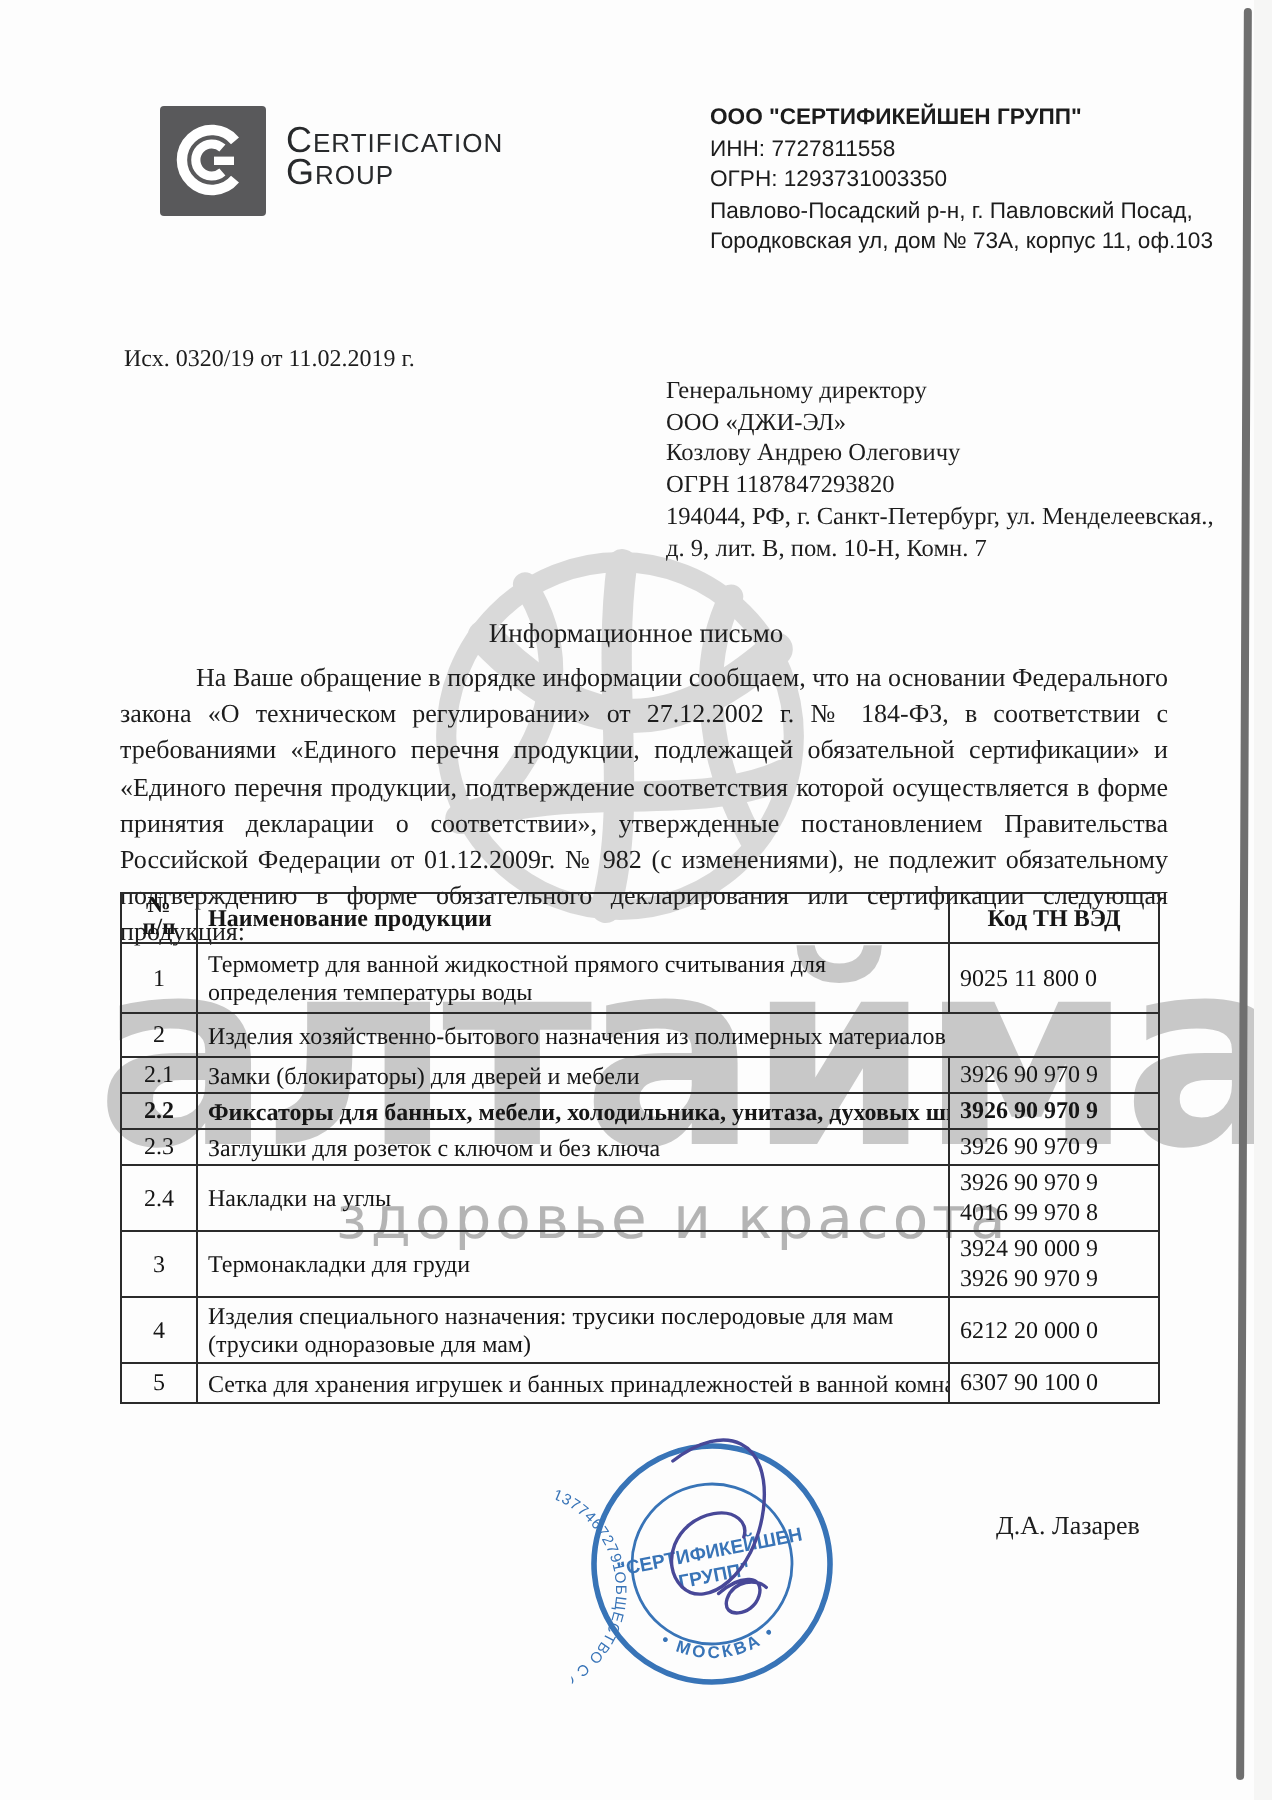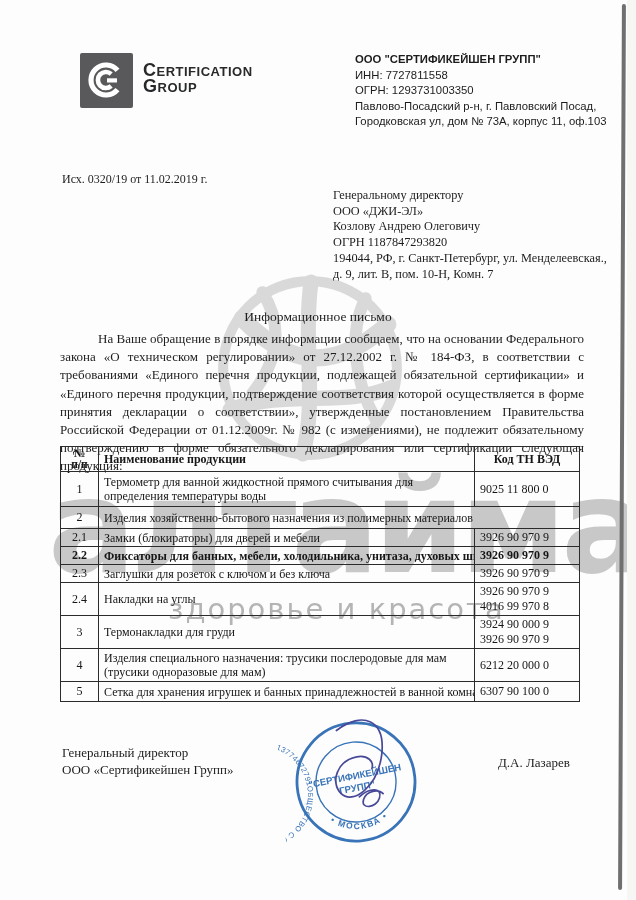--- a/index.html
+++ b/index.html
@@ -16,21 +16,21 @@
   .wm{position:absolute;z-index:1;pointer-events:none;}
   .wm-circle{left:214px;top:272px;width:192px;height:192px;opacity:.32;}
   .wm-word{left:48px;top:462px;font-family:"DejaVu Sans",sans-serif;font-weight:700;
     font-size:130px;line-height:1;letter-spacing:-5px;color:rgba(148,148,148,.5);white-space:nowrap;}
   .wm-tagline{left:168px;top:592px;font-family:"DejaVu Sans",sans-serif;font-weight:500;
     font-size:29px;letter-spacing:2px;color:rgba(135,135,135,.62);white-space:nowrap;}
   
   .logo-square{position:absolute;left:80px;top:53px;width:53px;height:55px;
     background:#59595b;border-radius:2px;z-index:2;}
   .logo-text{position:absolute;left:143px;top:62px;z-index:2;
-    font-family:"Liberation Sans",sans-serif;font-weight:700;font-variant:small-caps;
+    font-family:"Liberation Sans",sans-serif;font-weight:400;font-variant:small-caps;
     font-size:18px;line-height:16px;letter-spacing:.5px;color:#27292b;}
   .company-block{position:absolute;left:355px;top:52px;width:268px;z-index:2;
     font-family:"Liberation Sans",sans-serif;font-size:11.3px;line-height:15.6px;color:#1c1c1c;}
   .company-block > div:first-child{font-weight:700;}
   
   .ref-line{position:absolute;left:62px;top:172px;font-size:12px;z-index:2;}
   .addressee{position:absolute;left:333px;top:188px;width:295px;z-index:2;
     font-size:12.3px;line-height:15.7px;}
   
   .letter-title{position:absolute;left:0;top:309px;width:636px;text-align:center;
@@ -193,24 +193,20 @@
 
   <tr>
     <td class="c-num">5</td>
     <td class="c-name">Сетка для хранения игрушек и банных принадлежностей в ванной комнате</td>
     <td class="c-code">6307 90 100 0</td>
   </tr>
 </tbody>
     </table>
   </div>
 
-  <div class="sig-position">
-    <div>Генеральный директор</div>
-    <div>ООО «Сертификейшен Групп»</div>
-  </div>
   <div class="sig-name">Д.А. Лазарев</div>
 
   <svg class="stamp" viewBox="0 0 150 150">
     <defs>
       <path id="ringPath" d="M 26,75 A 49,49 0 1 1 25.95,74.5"></path>
       <path id="bottomArc" d="M 36,102 A 48,48 0 0 0 114,102"></path>
     </defs>
     <circle cx="75" cy="75" r="59" fill="none" stroke="#2e6db4" stroke-width="2.8"></circle>
     <circle cx="75" cy="75" r="40" fill="none" stroke="#2e6db4" stroke-width="1.4"></circle>
     <text font-family="Liberation Sans, sans-serif" font-size="7.6" letter-spacing="0.4" fill="#2e6db4">

